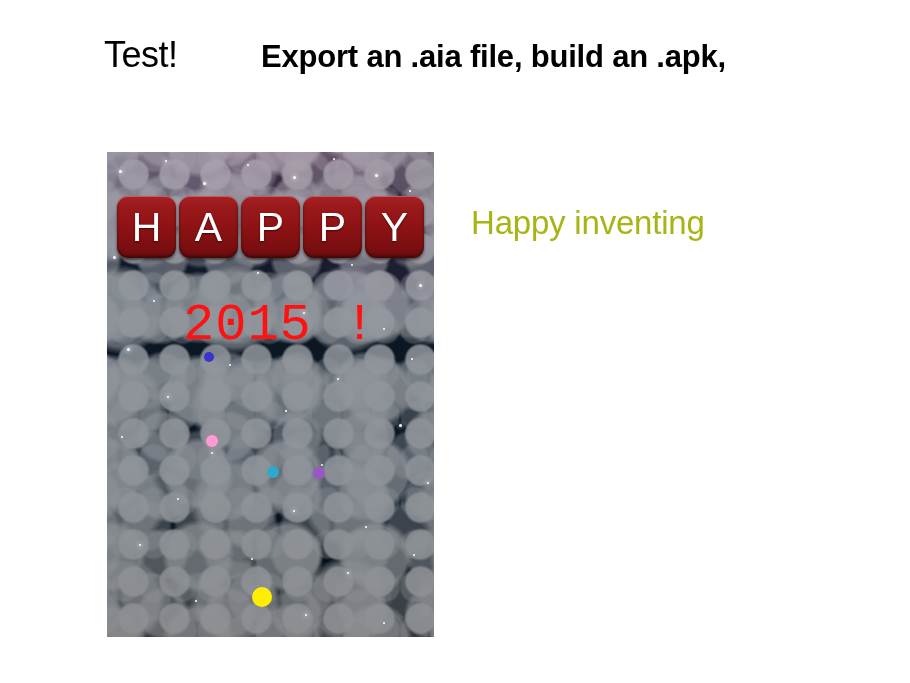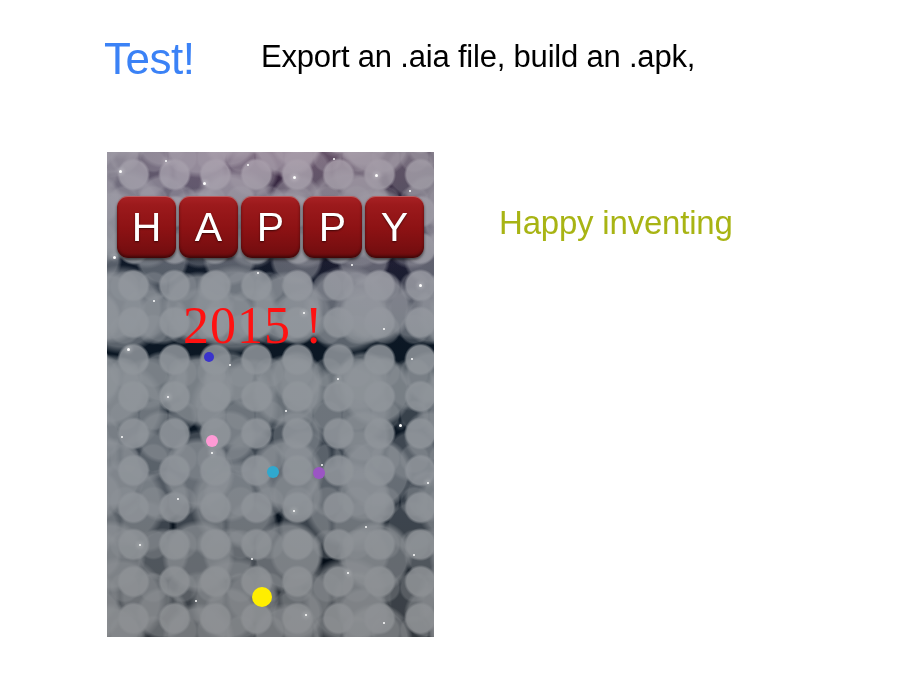--- a/index.html
+++ b/index.html
@@ -14,51 +14,51 @@
     overflow: hidden;
     font-family: "Liberation Sans", sans-serif;
     -webkit-font-smoothing: antialiased;
   }
 
   
   .slide-title {
     position: absolute;
     left: 104px;
     top: 37px;
-    font-size: 44px;
+    font-size: 36px;
     line-height: 1.0;
-    color: #3b82f6;
+    color: #000000;
     white-space: nowrap;
     letter-spacing: -0.5px;
   }
 
   .slide-subtitle {
     position: absolute;
     left: 261px;
     top: 33px;
     width: 560px;
     font-size: 31px;
     line-height: 48px;
     color: #000000;
     letter-spacing: -0.2px;
   }
-  .slide-subtitle .line { display: block; white-space: nowrap; }
+  .slide-subtitle .line { display: block; white-space: nowrap; font-weight: bold; }
 
   
   .closing-message {
     position: absolute;
     left: 471px;
     top: 197px;
     width: 400px;
     font-size: 33px;
     line-height: 52px;
     color: #A8B414;
     letter-spacing: -0.2px;
   }
-  .closing-message .line { display: block; white-space: nowrap; margin-left: 28px; }
+  .closing-message .line { display: block; white-space: nowrap; }
 
   
   .app-screenshot {
     position: absolute;
     left: 107px;
     top: 152px;
     width: 327px;
     height: 485px;
     overflow: hidden;
     background: #050d15;
@@ -137,21 +137,21 @@
 
   
   .year-label {
     position: absolute;
     left: 76px;
     top: 148px;
     font-size: 52px;
     line-height: 1;
     color: #FF1111;
     letter-spacing: 1px;
-    font-family: Liberation Serif, serif;
+    font-family: Liberation Mono, monospace;
   }
 
   
   .dot {
     position: absolute;
     border-radius: 50%;
   }
 
   
   .ball {

